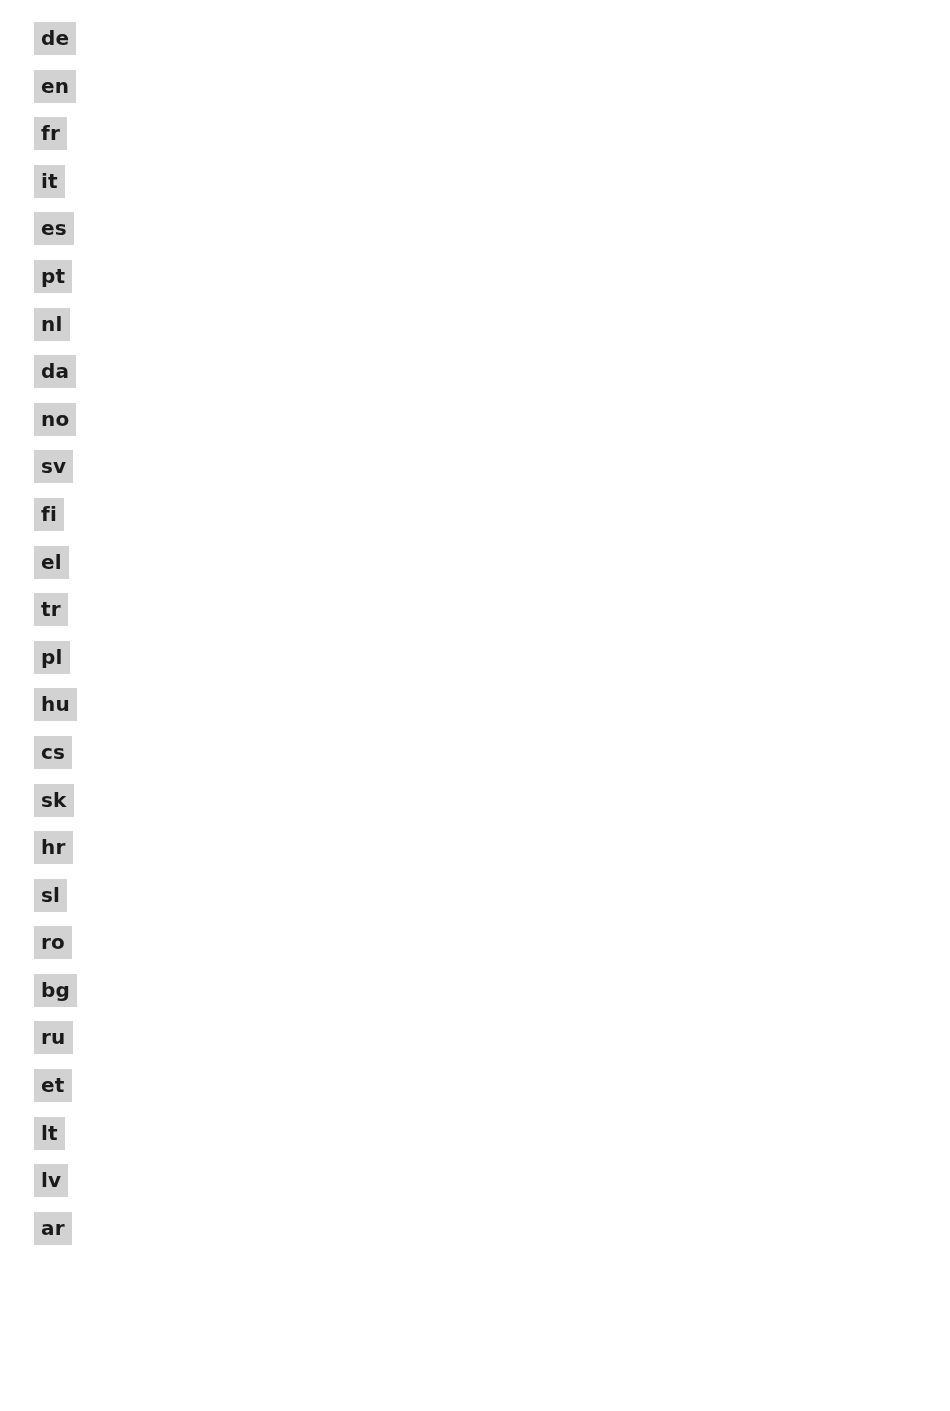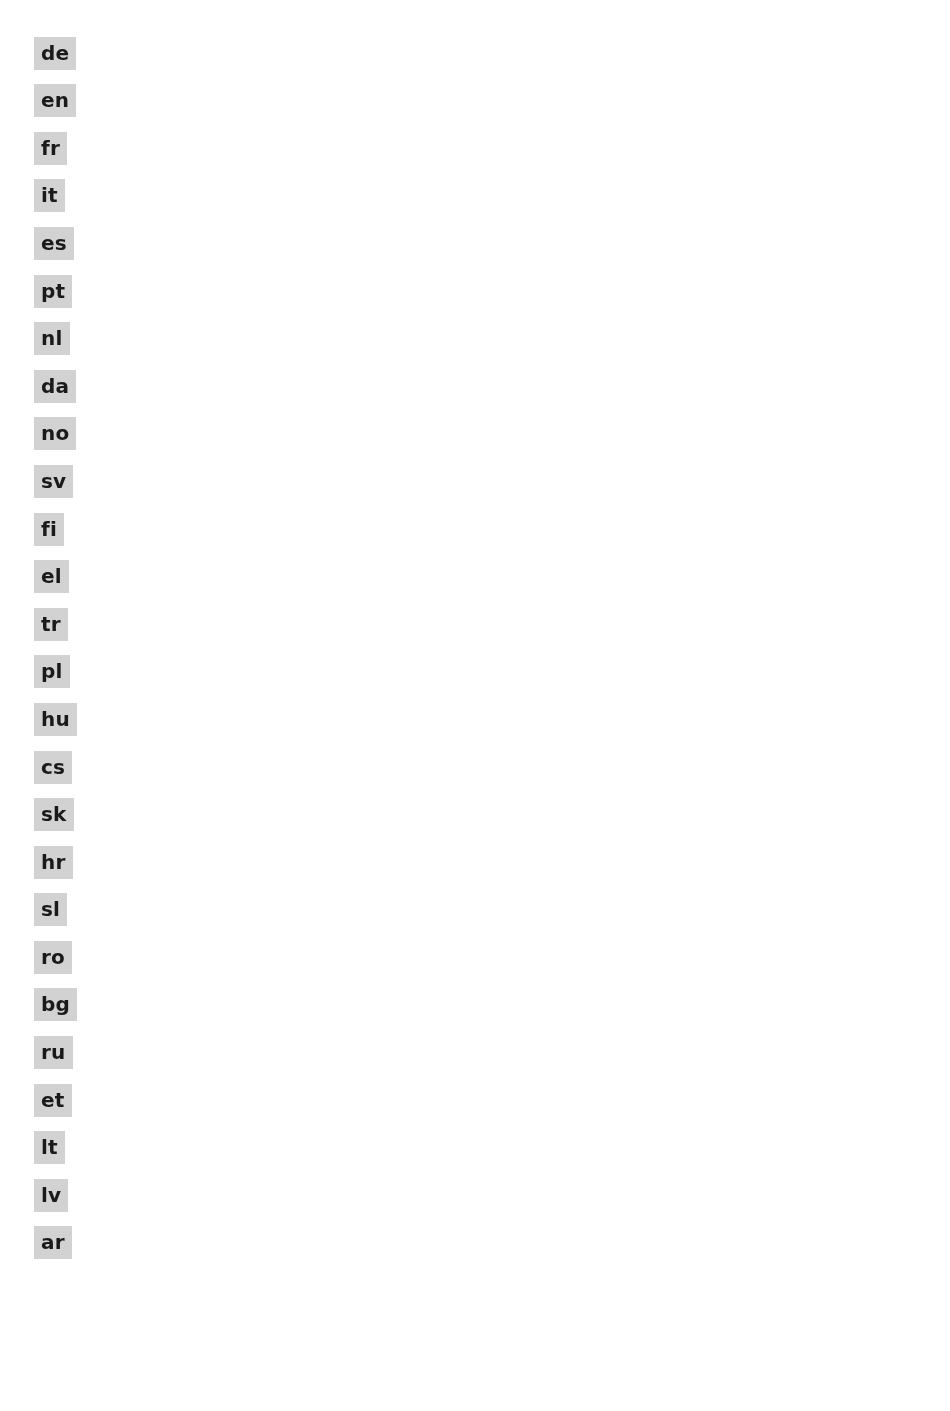--- a/index.html
+++ b/index.html
@@ -18,21 +18,21 @@
     position: absolute;
     left: 0;
     top: 0;
     padding: 22px 0 0 34px;
     display: flex;
     flex-direction: column;
   }
   .lang-row {
     height: 47.6px;
     display: flex;
-    align-items: flex-end;
+    align-items: flex-start;
   }
   .lang-code {
     display: inline-block;
     background: #d2d2d2;
     color: #1a1a1a;
     font-weight: bold;
     font-size: 20px;
     line-height: 1;
     padding: 6px 7px 7px 7px;
     letter-spacing: 0.2px;

